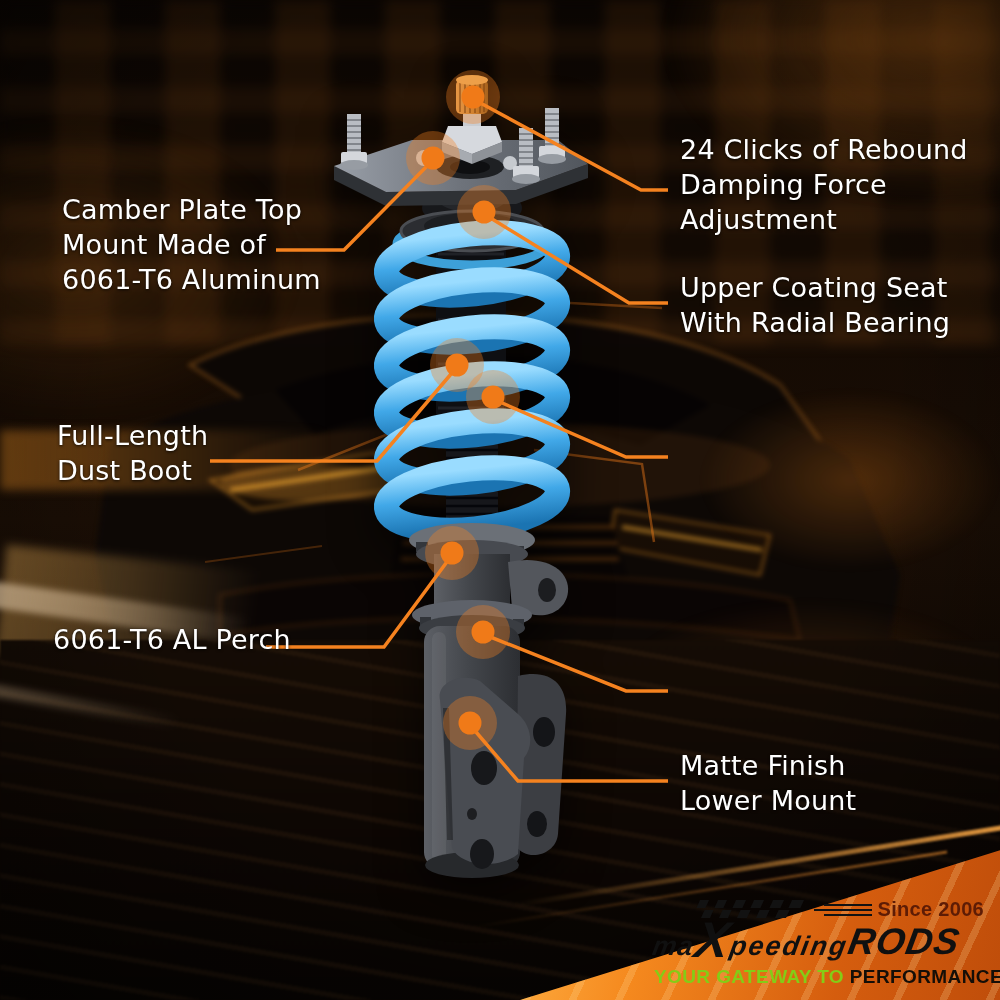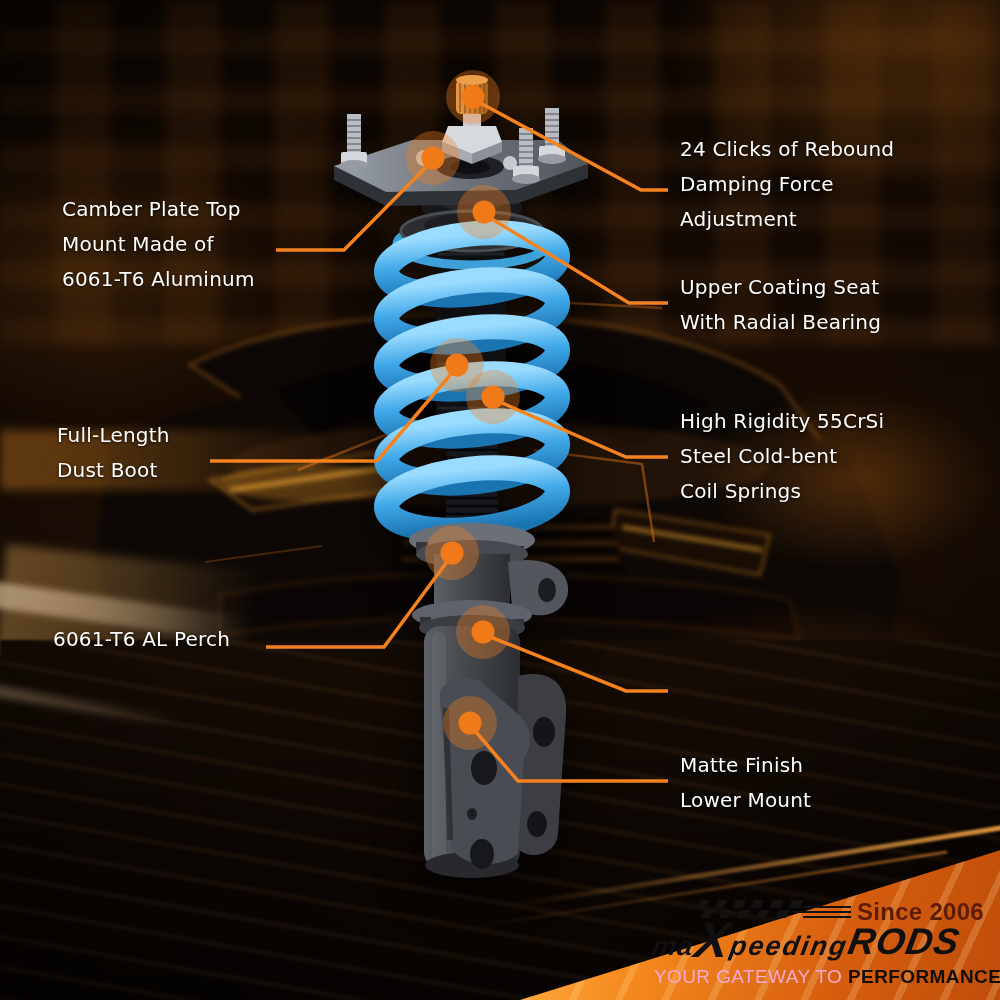--- a/index.html
+++ b/index.html
@@ -50,38 +50,38 @@
   .swoosh-edge2{position:absolute;left:470px;top:888px;width:480px;height:3px;z-index:3;
     background:linear-gradient(90deg,rgba(245,140,40,0),rgba(250,150,50,.55));
     transform:rotate(-9deg);filter:blur(1px);}
 
   
   .coilover{position:absolute;left:320px;top:68px;z-index:4;
     filter:drop-shadow(0 14px 22px rgba(0,0,0,.65));}
   .overlay{position:absolute;left:0;top:0;z-index:5;pointer-events:none;}
 
   
-  .co-label{position:absolute;z-index:6;color:#ffffff;font-size:20px;line-height:35px;
+  .co-label{position:absolute;z-index:6;color:#ffffff;font-size:27px;line-height:35px;
     white-space:pre-line;letter-spacing:.2px;text-shadow:0 1px 3px rgba(0,0,0,.8);}
 
   
   .brand{position:absolute;right:16px;top:898px;z-index:7;width:330px;
     font-family:"Liberation Sans",sans-serif;color:#0e0c0a;}
   .brand-top{position:relative;height:22px;}
   .flag{position:absolute;left:38px;top:2px;}
   .since-wrap{position:absolute;right:0;top:0;display:flex;align-items:center;gap:6px;}
-  .since{font-size:24px;font-weight:700;color:#5e1c05;letter-spacing:.3px;}
+  .since{font-size:20px;font-weight:700;color:#5e1c05;letter-spacing:.3px;}
   .wordmark{display:flex;align-items:flex-end;transform:skewX(-10deg);
     font-weight:700;font-style:italic;color:#101010;letter-spacing:1px;line-height:1;margin-top:0;}
   .wm-ma{font-size:27px;}
   .wm-x{font-size:50px;margin:0 1px;line-height:.8;}
   .wm-peeding{font-size:27px;letter-spacing:2px;}
   .wm-rods{font-size:37px;letter-spacing:1px;}
   .tagline{margin-top:6px;font-size:19px;letter-spacing:.4px;white-space:nowrap;}
-  .tag-pre{color:#f9a8d4;font-weight:400;}
+  .tag-pre{color:#84cc16;font-weight:700;}
   .tag-emp{color:#140e07;font-weight:700;}
 </style>
 </head>
 <body>
 
 <div id="stage">
 
   <div class="bg-base"></div>
   <div class="city"></div>
   <div class="glow-tr"></div>
@@ -248,23 +248,20 @@
 Mount Made of
 6061-T6 Aluminum</div>
   <div class="co-label" style="left:57px;top:418px">Full-Length
 Dust Boot</div>
   <div class="co-label" style="left:53px;top:622px">6061-T6 AL Perch</div>
   <div class="co-label" style="left:680px;top:132px">24 Clicks of Rebound
 Damping Force
 Adjustment</div>
   <div class="co-label" style="left:680px;top:270px">Upper Coating Seat
 With Radial Bearing</div>
-  <div class="co-label" style="left:680px;top:404px">High Rigidity 55CrSi
-Steel Cold-bent
-Coil Springs</div>
   <div class="co-label" style="left:680px;top:748px">Matte Finish
 Lower Mount</div>
 
   <div class="brand">
     <div class="brand-top">
       <svg class="flag" width="150" height="20" viewBox="0 0 150 20">
         <g transform="skewX(-24)" fill="#121212">
           <rect x="8" y="0" width="9" height="8"></rect>
             <rect x="26" y="0" width="9" height="8"></rect>
             <rect x="44" y="0" width="10" height="8"></rect>

